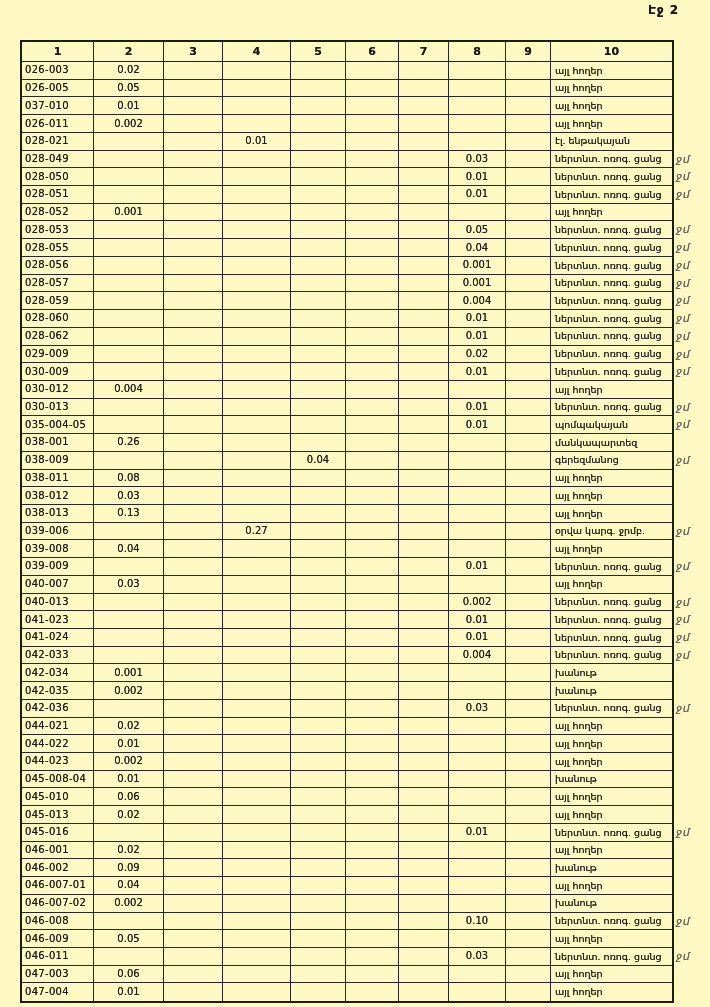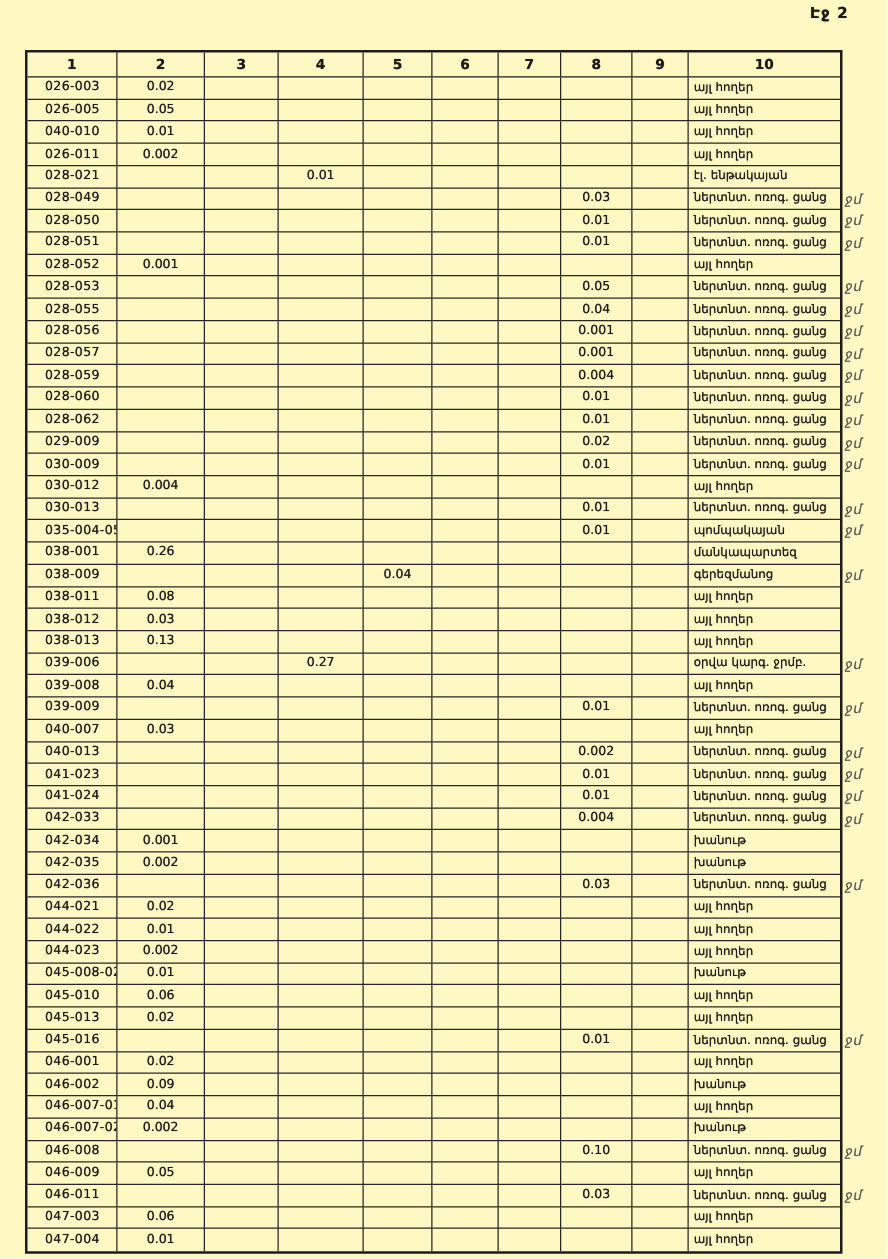--- a/index.html
+++ b/index.html
@@ -52,21 +52,21 @@
   .cell.last-row { border-bottom: none; }
   .cell.header {
     justify-content: center;
     font-weight: bold;
     font-size: 11px;
     border-bottom: 1.5px solid #1c1c1c;
   }
   .cell.num { justify-content: center; }
   .cell.code {
     justify-content: flex-start;
-    padding-left: 14px;
+    padding-left: 3px;
     letter-spacing: 0.3px;
   }
   .cell.use {
     justify-content: flex-start;
     padding-left: 4px;
     font-size: 9.5px;
   }
   .margin-note {
     position: absolute;
     font-size: 11px;
@@ -106,21 +106,21 @@
       <div class="cell code">026-005</div>
       <div class="cell num">0.05</div>
       <div class="cell num"></div>
       <div class="cell num"></div>
       <div class="cell num"></div>
       <div class="cell num"></div>
       <div class="cell num"></div>
       <div class="cell num"></div>
       <div class="cell num"></div>
       <div class="cell use last-col">այլ հողեր</div>
-      <div class="cell code">040-010</div>
+      <div class="cell code">037-010</div>
       <div class="cell num">0.01</div>
       <div class="cell num"></div>
       <div class="cell num"></div>
       <div class="cell num"></div>
       <div class="cell num"></div>
       <div class="cell num"></div>
       <div class="cell num"></div>
       <div class="cell num"></div>
       <div class="cell use last-col">այլ հողեր</div>
       <div class="cell code">026-011</div>
@@ -486,21 +486,21 @@
       <div class="cell code">044-023</div>
       <div class="cell num">0.002</div>
       <div class="cell num"></div>
       <div class="cell num"></div>
       <div class="cell num"></div>
       <div class="cell num"></div>
       <div class="cell num"></div>
       <div class="cell num"></div>
       <div class="cell num"></div>
       <div class="cell use last-col">այլ հողեր</div>
-      <div class="cell code">045-008-02</div>
+      <div class="cell code">045-008-04</div>
       <div class="cell num">0.01</div>
       <div class="cell num"></div>
       <div class="cell num"></div>
       <div class="cell num"></div>
       <div class="cell num"></div>
       <div class="cell num"></div>
       <div class="cell num"></div>
       <div class="cell num"></div>
       <div class="cell use last-col">խանութ</div>
       <div class="cell code">045-010</div>

